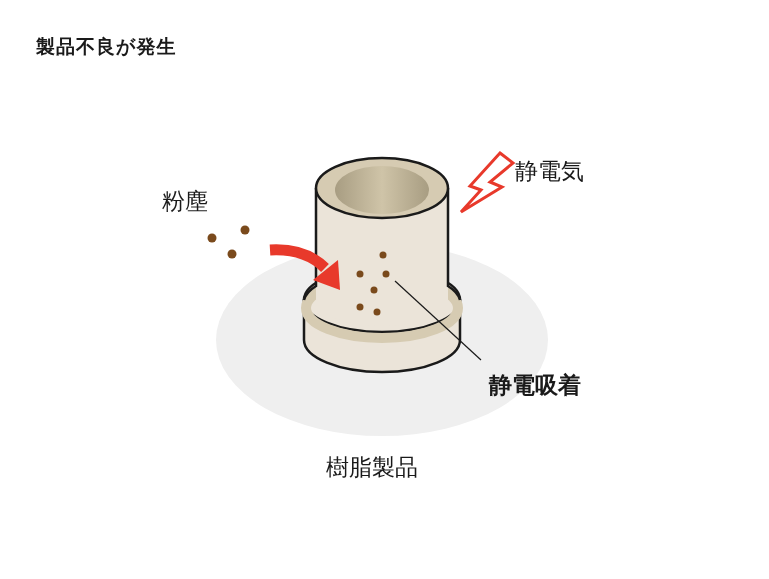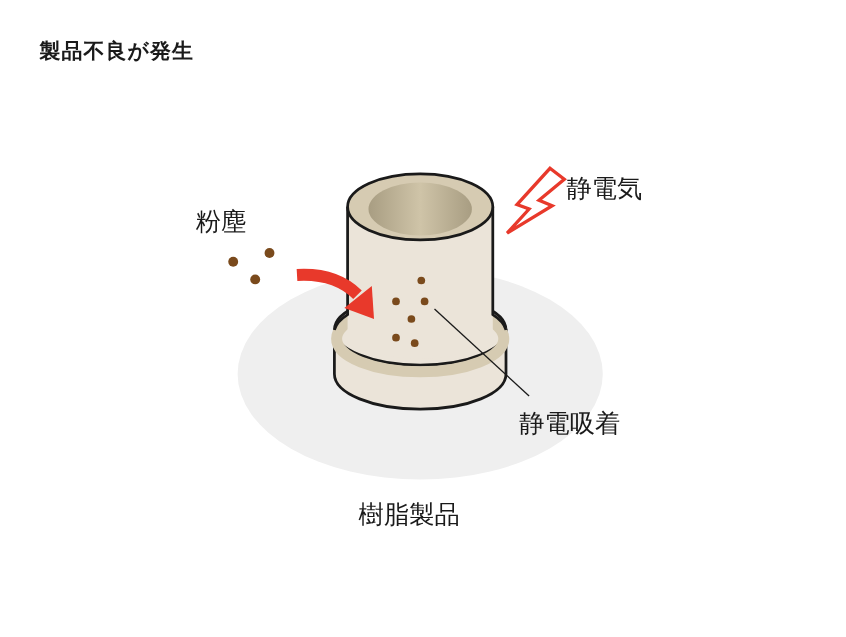--- a/index.html
+++ b/index.html
@@ -55,15 +55,15 @@
     <polygon points="313,280 340,290 338,260" fill="#e8392b"></polygon>
   </g>
 
   <path d="M500,153 L513,163 L490,182 L502,187 L461,212 L481,190 L470,186 Z" fill="none" stroke="#e8392b" stroke-width="3" stroke-linejoin="miter"></path>
 
   <line x1="395" y1="281" x2="481" y2="360" stroke="#1a1a1a" stroke-width="1.2"></line>
 </svg>
 
 <div class="title">製品不良が発生</div>
 <div class="label" style="left:515px; top:116px;margin-top:40px;">静電気</div>
-<div class="label" style="left:178px; top:186px;">粉塵</div>
-<div class="label" style="left:472px; top:370px;">静電吸着</div>
+<div class="label" style="left:162px; top:186px;">粉塵</div>
+<div class="label" style="left:489px; top:370px;font-weight:bold;">静電吸着</div>
 <div class="label" style="left:326px; top:452px;">樹脂製品</div>
 
 </body></html>

